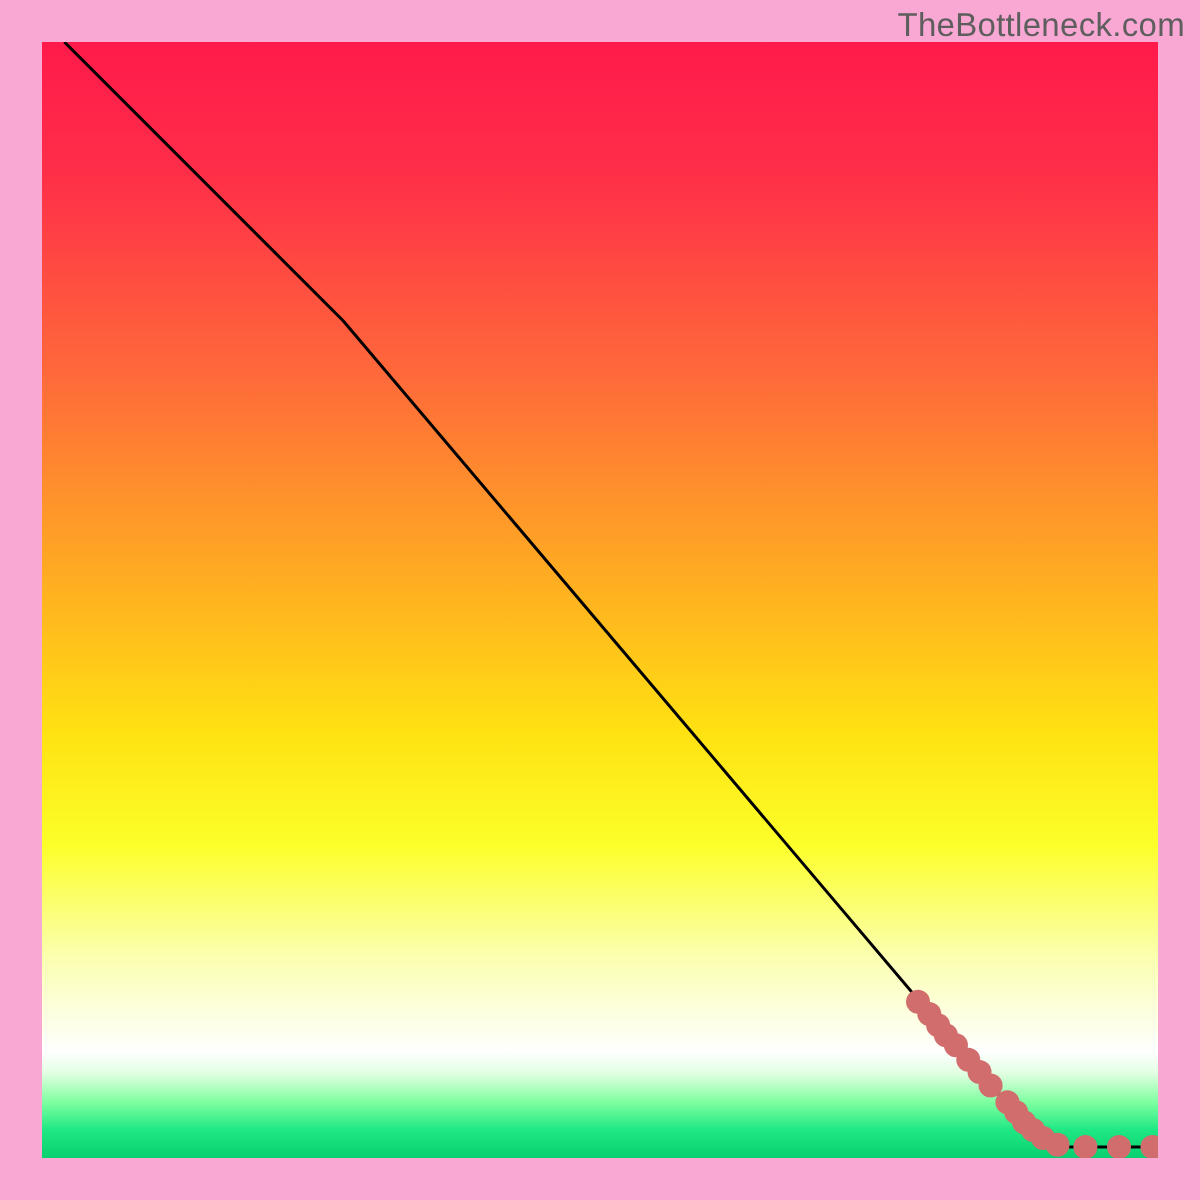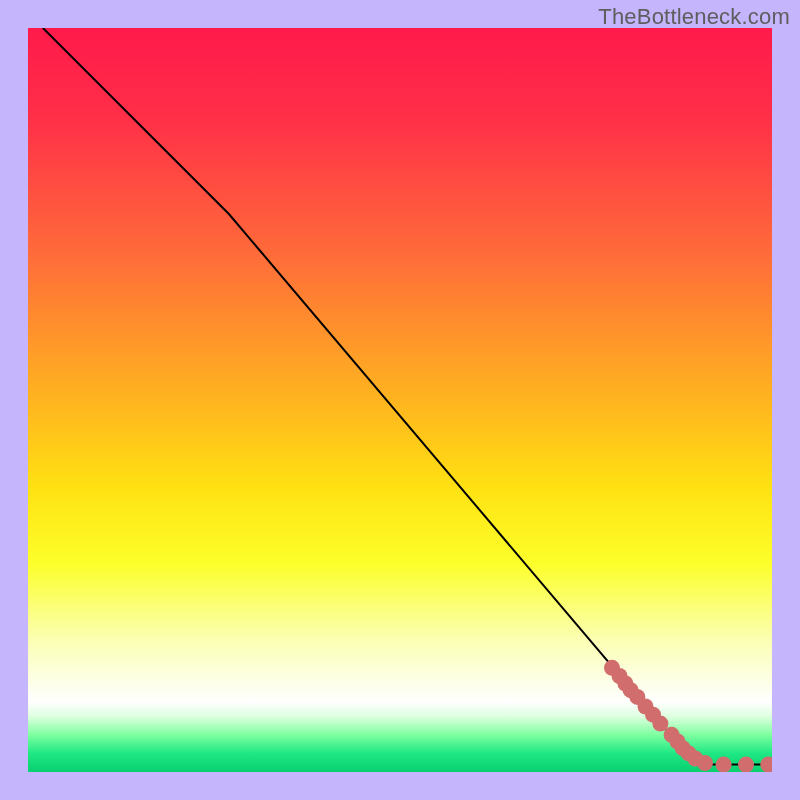--- a/index.html
+++ b/index.html
@@ -8,21 +8,21 @@
     width: 800px;
     height: 800px;
     overflow: hidden;
     background: #000;
     font-family: Arial, Helvetica, sans-serif;
   }
   .stage {
     position: relative;
     width: 800px;
     height: 800px;
-    background: #c4b5fd;
+    background: #f9a8d4;
   }
   .plot-area {
     position: absolute;
     left: 28px;
     top: 28px;
     width: 744px;
     height: 744px;
   }
   .plot-area svg {
     display: block;

